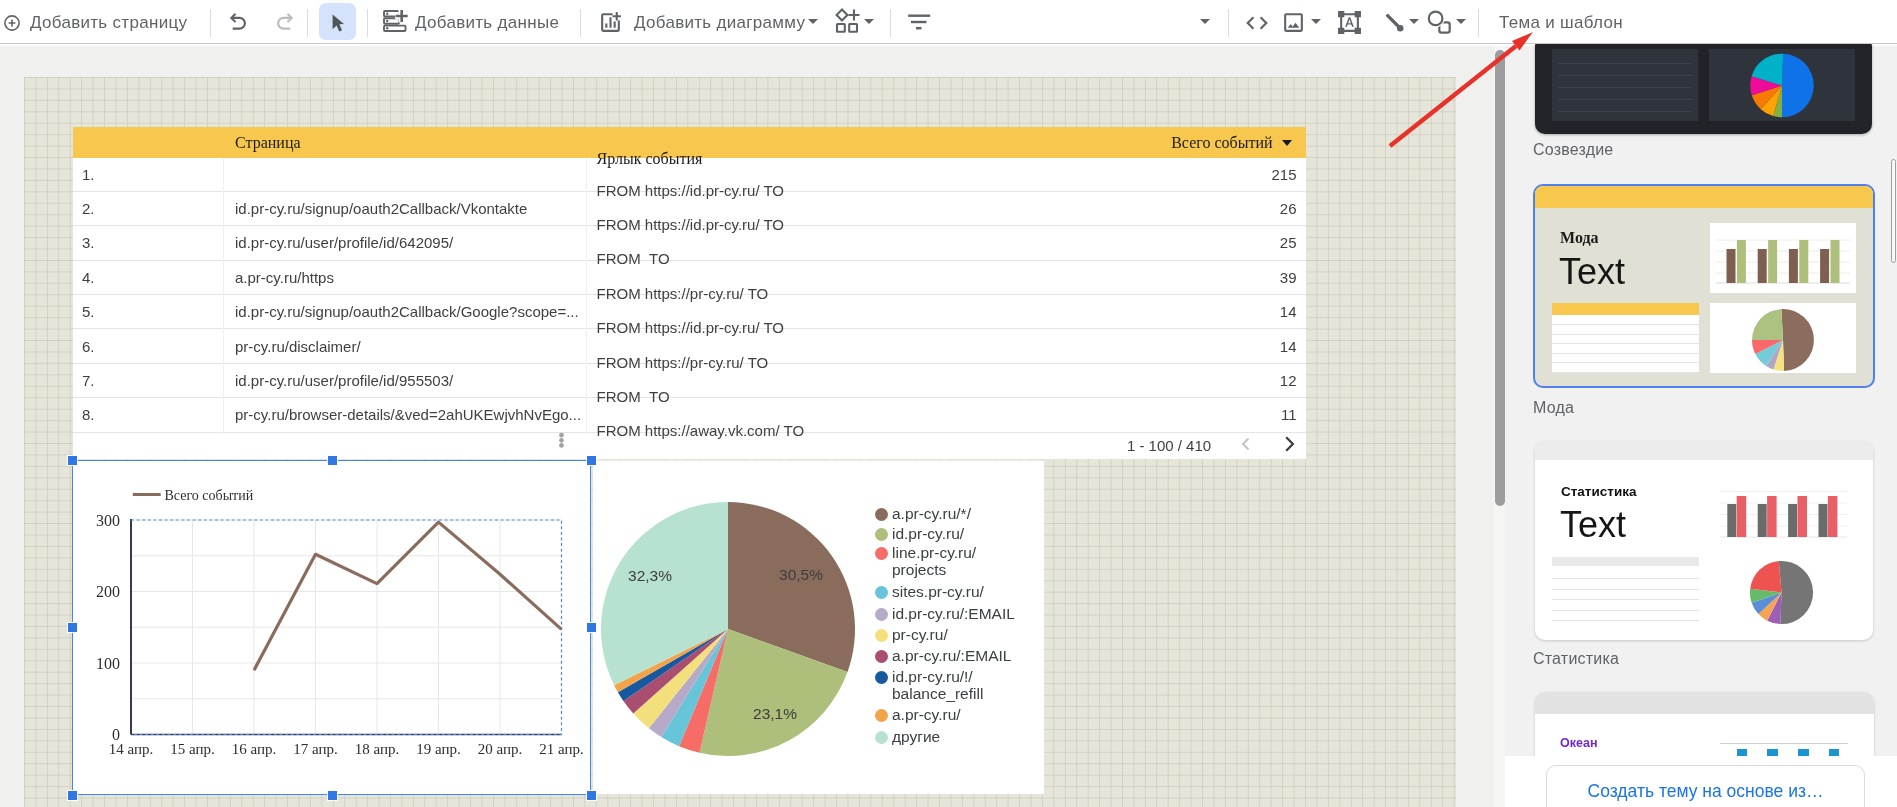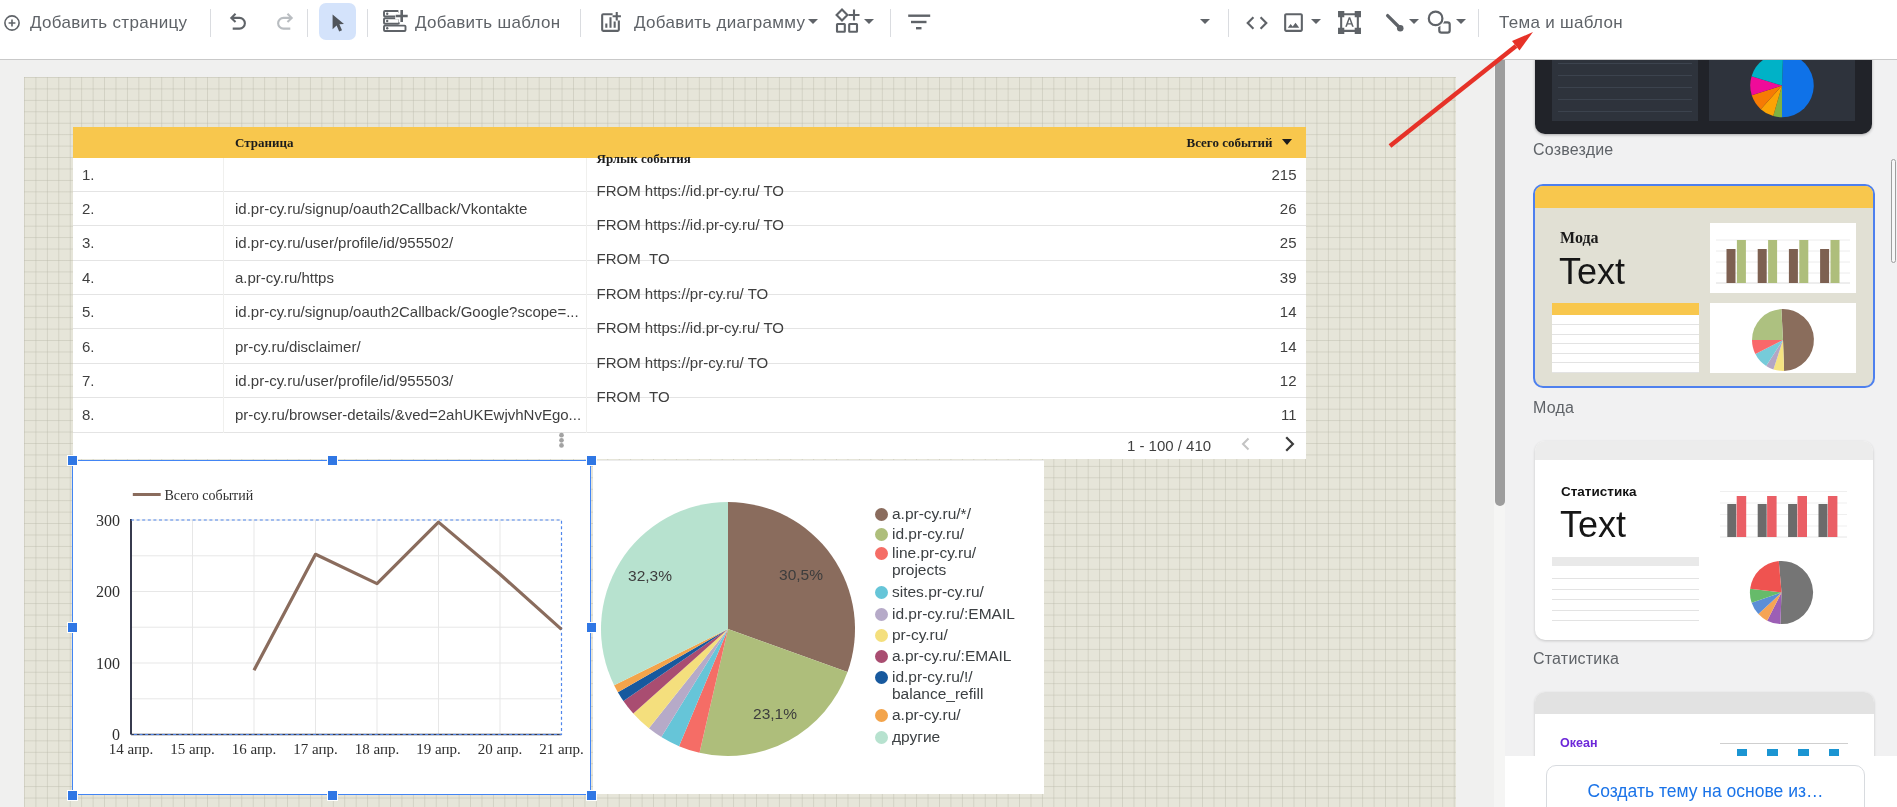--- a/index.html
+++ b/index.html
@@ -18,39 +18,39 @@
 .handle{position:absolute;width:11px;height:11px;background:#3077e4;border:1px solid #fff;z-index:6}
 </style></head><body>
 <div class="a" style="left:0;top:0;width:1897px;height:807px;background:#fff">
 
 <div class="a" style="left:0;top:46px;width:1497px;height:761px;background:#f0f0ef"></div>
 <div class="a" style="left:24px;top:77px;width:1432px;height:730px;background-color:#e6e5d9;background-image:linear-gradient(rgba(186,185,170,.45) 1px,transparent 1px),linear-gradient(90deg,rgba(186,185,170,.45) 1px,transparent 1px);background-size:11.45px 11.45px"></div>
 <div class="a" style="left:1505px;top:46px;width:392px;height:761px;background:#f1f1f2"></div>
 <div class="a" style="left:1494px;top:46px;width:11px;height:761px;background:#f5f5f4"></div>
 <div class="a" style="left:1494.5px;top:49.5px;width:10px;height:456px;background:#9d9d9d;border-radius:5px"></div>
 <div class="a" style="left:72.5px;top:126.5px;width:1233px;height:332.5px;background:#fff">
-<div class="a" style="left:0;top:0;width:1233px;height:31px;background:#f8c74d;font-family:'Liberation Serif',serif;font-weight:bold;font-size:13px;color:#1c1c1c;line-height:31px">
+<div class="a" style="left:0;top:0;width:1233px;height:31px;background:#f8c74d;font-family:'Liberation Serif',serif;font-weight:normal;font-size:16px;color:#1c1c1c;line-height:31px">
         <span class="c2">Страница</span>
         <span class="c3">Ярлык события</span>
         <span class="a" style="right:14px;top:0">Всего событий<span style="display:inline-block;margin-left:9px;width:0;height:0;border-left:5px solid transparent;border-right:5px solid transparent;border-top:6px solid #1c1c1c;vertical-align:2px"></span></span>
       </div>
 <div class="trow" style="top:31.0px">
         <span class="cnum">1.</span>
         <span class="c3">FROM https://id.pr-cy.ru/ TO</span>
         <span class="c4">215</span>
       </div>
 <div class="trow" style="top:65.4px">
         <span class="cnum">2.</span>
         <span class="c2">id.pr-cy.ru/signup/oauth2Callback/Vkontakte</span>
         <span class="c3">FROM https://id.pr-cy.ru/ TO</span>
         <span class="c4">26</span>
       </div>
 <div class="trow" style="top:99.8px">
         <span class="cnum">3.</span>
-        <span class="c2">id.pr-cy.ru/user/profile/id/955502/</span>
+        <span class="c2">id.pr-cy.ru/user/profile/id/642095/</span>
         <span class="c3">FROM&nbsp;&nbsp;TO</span>
         <span class="c4">25</span>
       </div>
 <div class="trow" style="top:134.2px">
         <span class="cnum">4.</span>
         <span class="c2">a.pr-cy.ru/https</span>
         <span class="c3">FROM https://pr-cy.ru/ TO</span>
         <span class="c4">39</span>
       </div>
 <div class="trow" style="top:168.6px">
@@ -67,20 +67,21 @@
       </div>
 <div class="trow" style="top:237.4px">
         <span class="cnum">7.</span>
         <span class="c2">id.pr-cy.ru/user/profile/id/955503/</span>
         <span class="c3">FROM&nbsp;&nbsp;TO</span>
         <span class="c4">12</span>
       </div>
 <div class="trow" style="top:271.8px">
         <span class="cnum">8.</span>
         <span class="c2">pr-cy.ru/browser-details/&amp;ved=2ahUKEwjvhNvEgo...</span>
+        <span class="c3">FROM https://away.vk.com/ TO</span>
         <span class="c4">11</span>
       </div>
 <div class="a" style="left:150.5px;top:31px;width:1px;height:275.2px;background:#f0f0ee"></div>
 <div class="a" style="left:513px;top:31px;width:1px;height:275.2px;background:#f0f0ee"></div>
 <div class="a" style="left:1016px;top:306.2px;width:161px;height:27px;font-size:15px;color:#3f3f3f;line-height:26px;text-align:center;white-space:nowrap">1 - 100 / 410</div>
 <svg class="a" style="left:1164px;top:308px" width="18" height="18" viewBox="0 0 18 18">
         <path d="M11.5 3.5 6 9l5.5 5.5" stroke="#c3c3c3" stroke-width="2" fill="none"></path>
       </svg>
 <svg class="a" style="left:1206px;top:307px" width="20" height="20" viewBox="0 0 18 18">
         <path d="M6.5 3 12.5 9 6.5 15" stroke="#3c3c3c" stroke-width="2" fill="none"></path>
@@ -265,21 +266,21 @@
 <div class="a" style="left:25px;top:44px;font-weight:bold;font-size:12.5px;color:#6d28d9">Океан</div>
 <div class="a" style="left:185px;top:51px;width:128px;height:1px;background:#cfcfcf"></div>
 <div class="a" style="left:201.5px;top:57px;width:10.5px;height:14px;background:#1b95d2"></div>
       <div class="a" style="left:232px;top:57px;width:10.5px;height:14px;background:#1b95d2"></div>
       <div class="a" style="left:263px;top:57px;width:10.5px;height:14px;background:#1b95d2"></div>
       <div class="a" style="left:293.5px;top:57px;width:10.5px;height:14px;background:#1b95d2"></div>
 </div>
 <div class="a" style="left:1505px;top:755.5px;width:392px;height:51.5px;background:#fff"></div>
 <div class="a" style="left:1546px;top:765px;width:319px;height:52px;background:#fff;border:1px solid #d8dbdf;border-radius:10px;color:#1a73e8;font-size:17.5px;font-weight:500;text-align:center;line-height:50px">Создать тему на основе из…</div>
 <div class="a" style="left:1891px;top:159px;width:5px;height:104px;border:1px solid #9e9e9e;border-radius:3px;background:#f7f7f7"></div>
-<div class="a" style="left:0;top:0;width:1897px;height:60px;background:#fff;border-bottom:1.2px solid #c9c9c9;z-index:50">
+<div class="a" style="left:0;top:0;width:1897px;height:44px;background:#fff;border-bottom:1.2px solid #c9c9c9;z-index:50">
 <svg class="a" style="left:3.5px;top:14.5px" width="16" height="16" viewBox="0 0 16 16">
         <circle cx="8" cy="8" r="7.1" stroke="#5f6368" stroke-width="1.6" fill="none"></circle>
         <path d="M8 4.6v6.8M4.6 8h6.8" stroke="#5f6368" stroke-width="1.6" fill="none"></path>
       </svg>
 <div class="a tbtxt" style="left:30px;top:0">Добавить страницу</div>
 <div class="sep" style="left:210px"></div>
 <svg class="a" style="left:226px;top:11px" width="23" height="23" viewBox="0 0 24 24">
         <path fill="#5f6368" d="M7 19.5v-2.2h7.1a4.5 4.5 0 0 0 0-9H8.2l2.5 2.5-1.5 1.5-5.2-5.1 5.2-5.1 1.5 1.5-2.5 2.5h5.9a6.7 6.7 0 0 1 0 13.4z"></path>
       </svg>
 <svg class="a" style="left:274px;top:11px" width="23" height="23" viewBox="0 0 24 24">
@@ -296,21 +297,21 @@
 <rect x="1" y="2" width="15" height="5.4" rx="1"></rect>
 <rect x="1" y="9.3" width="15" height="5.4" rx="1"></rect>
 <rect x="1" y="16.6" width="21.5" height="5.4" rx="1"></rect>
 </g>
 <circle cx="4.2" cy="4.7" r="1.2" fill="#5f6368"></circle>
         <circle cx="4.2" cy="12" r="1.2" fill="#5f6368"></circle>
         <circle cx="4.2" cy="19.3" r="1.2" fill="#5f6368"></circle>
 <path d="M18.7 0.5v13M12.2 7h13" stroke="#fff" stroke-width="6.5" fill="none"></path>
 <path d="M18.7 1v12M12.7 7h12" stroke="#5f6368" stroke-width="2.6" fill="none"></path>
 </svg>
-<div class="a tbtxt" style="left:415px;top:0">Добавить шаблон</div>
+<div class="a tbtxt" style="left:415px;top:0">Добавить данные</div>
 <div class="sep" style="left:580px"></div>
 <svg class="a" style="left:598px;top:10px" width="25" height="25" viewBox="0 0 24 24">
         <path fill="#5f6368" d="M22 5h-3V2h-2v3h-3v2h3v3h2V7h3V5zM19 19H5V5h9V3H5a2 2 0 0 0-2 2v14a2 2 0 0 0 2 2h14a2 2 0 0 0 2-2v-9h-2v9zM7 13h2v4H7zm4-6h2v10h-2zm4 4h2v6h-2z"></path>
       </svg>
 <div class="a tbtxt" style="left:634px;top:0">Добавить диаграмму</div>
 <div class="caret" style="left:808px;top:19px"></div>
 <svg class="a" style="left:835px;top:8px" width="25" height="27" viewBox="0 0 25 27">
 <g fill="none" stroke="#5f6368" stroke-width="2.1">
 <path d="M7 1.6 12.4 7 7 12.4 1.6 7z"></path>
 <rect x="2" y="16" width="7.8" height="7.8" rx="0.5"></rect>

